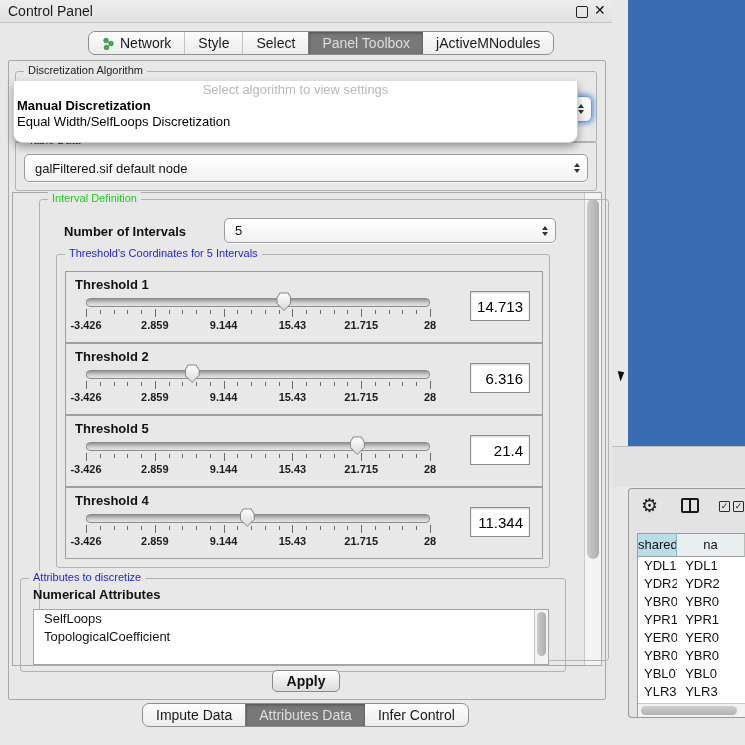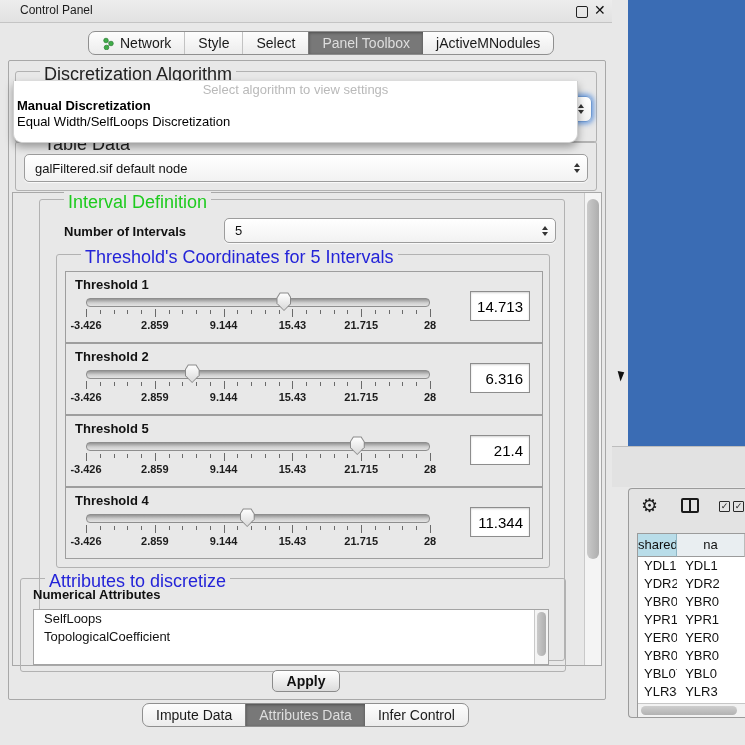--- a/index.html
+++ b/index.html
@@ -7,39 +7,39 @@
     width:745px;height:745px;position:relative;overflow:hidden;
     background:#e8e8e8;
     font-family:"Liberation Sans","DejaVu Sans",sans-serif;
     -webkit-font-smoothing:antialiased;
   }
   .abs{position:absolute;}
 
   
   #control-panel{left:0;top:0;width:612px;height:745px;background:#e8e8e8;}
   #cp-titlebar{left:0;top:0;width:612px;height:22px;background:linear-gradient(#ededed,#e2e2e2);border-bottom:1px solid #c4c4c4;}
-  #cp-title{left:20px;top:3px;font-size:12px;color:#1c1c1c;}
+  #cp-title{left:8px;top:3px;font-size:14px;color:#1c1c1c;}
   #float-icon{left:576px;top:6px;width:10px;height:10px;border:1.5px solid #222;border-radius:2px;}
   #close-icon{left:594px;top:2px;font-size:14px;font-weight:bold;color:#111;}
 
   
   .tabbar{display:flex;align-items:stretch;background:linear-gradient(#fdfdfd,#ececec);
     border:1px solid #8f8f8f;border-radius:7px;overflow:hidden;height:24px;box-sizing:border-box;}
   .tabbar .tab{display:flex;align-items:center;gap:5px;padding:0 13px;font-size:14px;color:#1a1a1a;cursor:default;position:relative;}
   .tabbar .tab + .tab{border-left:1px solid #c3c3c3;}
   .tabbar .tab.selected{background:#787878;color:#dedede;border-left-color:#787878;box-shadow:inset 0 1px 3px rgba(0,0,0,.35);}
   .tabbar .tab.selected + .tab{border-left:none;}
   #top-tabbar{left:88px;top:31px;}
   #bottom-tabbar{left:142px;top:703px;}
 
   
   #cp-outer{left:8px;top:60px;width:596px;height:638px;border:1px solid #a8a8a8;background:#e8e8e8;border-radius:2px;}
 
   .groupbox{position:absolute;border:1px solid #b2b2b2;border-radius:3px;}
-  .gtitle{position:absolute;top:-8px;left:24px;background:#e8e8e8;padding:0 4px;font-size:18px;color:#222;white-space:nowrap;}
+  .gtitle{position:absolute;top:-8px;left:8px;background:#e8e8e8;padding:0 4px;font-size:11px;color:#222;white-space:nowrap;}
   .gtitle.green{color:#1ecb1e;}
   .gtitle.blue{color:#2424d8;}
 
   
   .combo{position:absolute;background:linear-gradient(#ffffff,#f2f2f2);border:1px solid #9c9c9c;border-radius:5px;
     font-size:13px;color:#111;display:flex;align-items:center;padding:0 10px;box-sizing:border-box;box-shadow:0 1px 1px rgba(255,255,255,.8);}
   .stepper{position:absolute;right:7px;top:50%;transform:translateY(-50%);display:flex;flex-direction:column;gap:2px;}
   .stepper i{display:block;width:0;height:0;border-left:3.5px solid transparent;border-right:3.5px solid transparent;}
   .stepper i.up{border-bottom:4.5px solid #333;}
   .stepper i.dn{border-top:4.5px solid #333;}
@@ -177,21 +177,21 @@
     <div class="hint">Select algorithm to view settings</div>
     <div class="opt first">Manual Discretization</div>
     <div class="opt">Equal Width/SelfLoops Discretization</div>
   </div>
 
   <div class="abs" id="scrollpane">
     <div class="vscrollbar" style="right:0;top:0;width:16px;height:100%;">
       <div class="vthumb" style="top:6px;height:360px;"></div>
     </div>
 
-    <div class="groupbox" style="left:26px;top:6px;width:524px;height:460px;">
+    <div class="groupbox" style="left:26px;top:6px;width:524px;height:460px;padding-left:44px;">
       <span class="gtitle green">Interval Definition</span>
 
       <span class="abs" style="left:24px;top:24px;font-size:13px;font-weight:bold;color:#111;">Number of Intervals</span>
       <div class="combo" style="left:184px;top:18px;width:332px;height:25px;">
         <span>5</span>
         <span class="stepper">
             <i class="up"></i>
             <i class="dn"></i>
           </span>
       </div>

